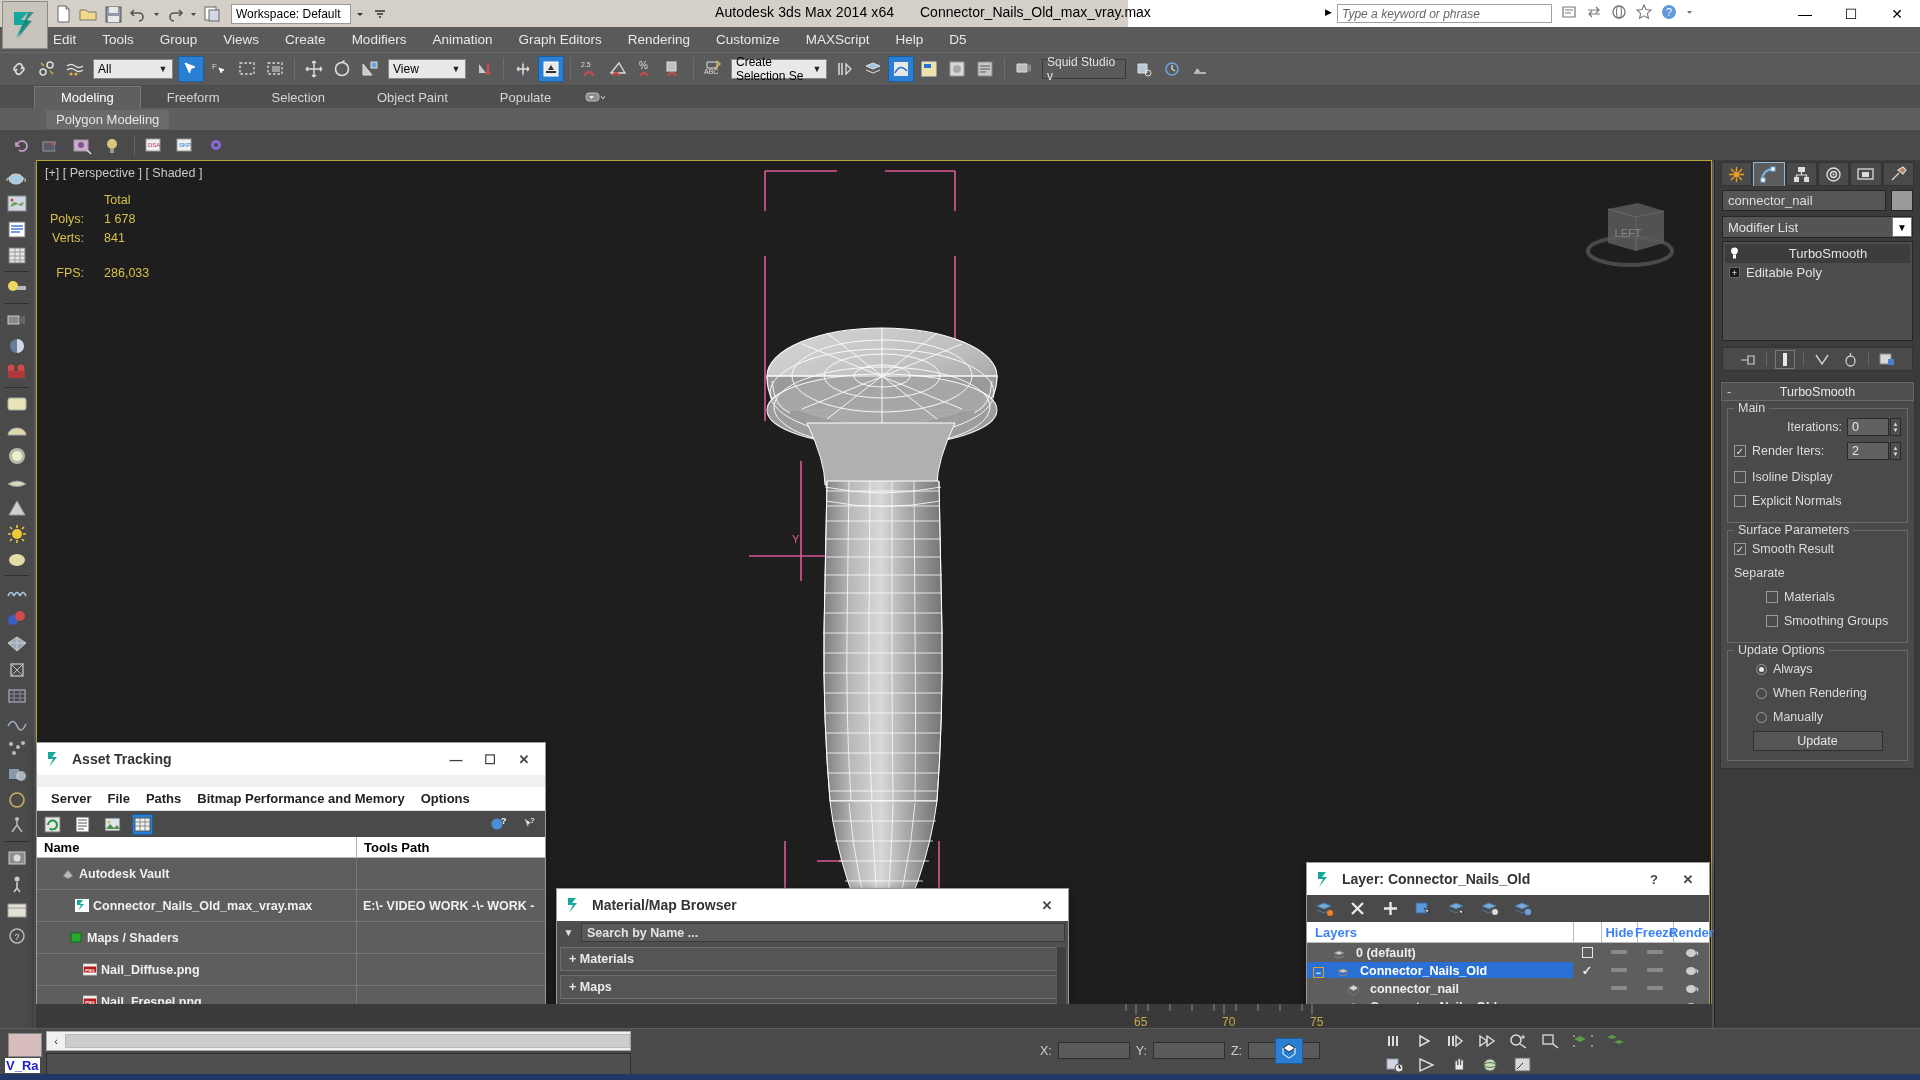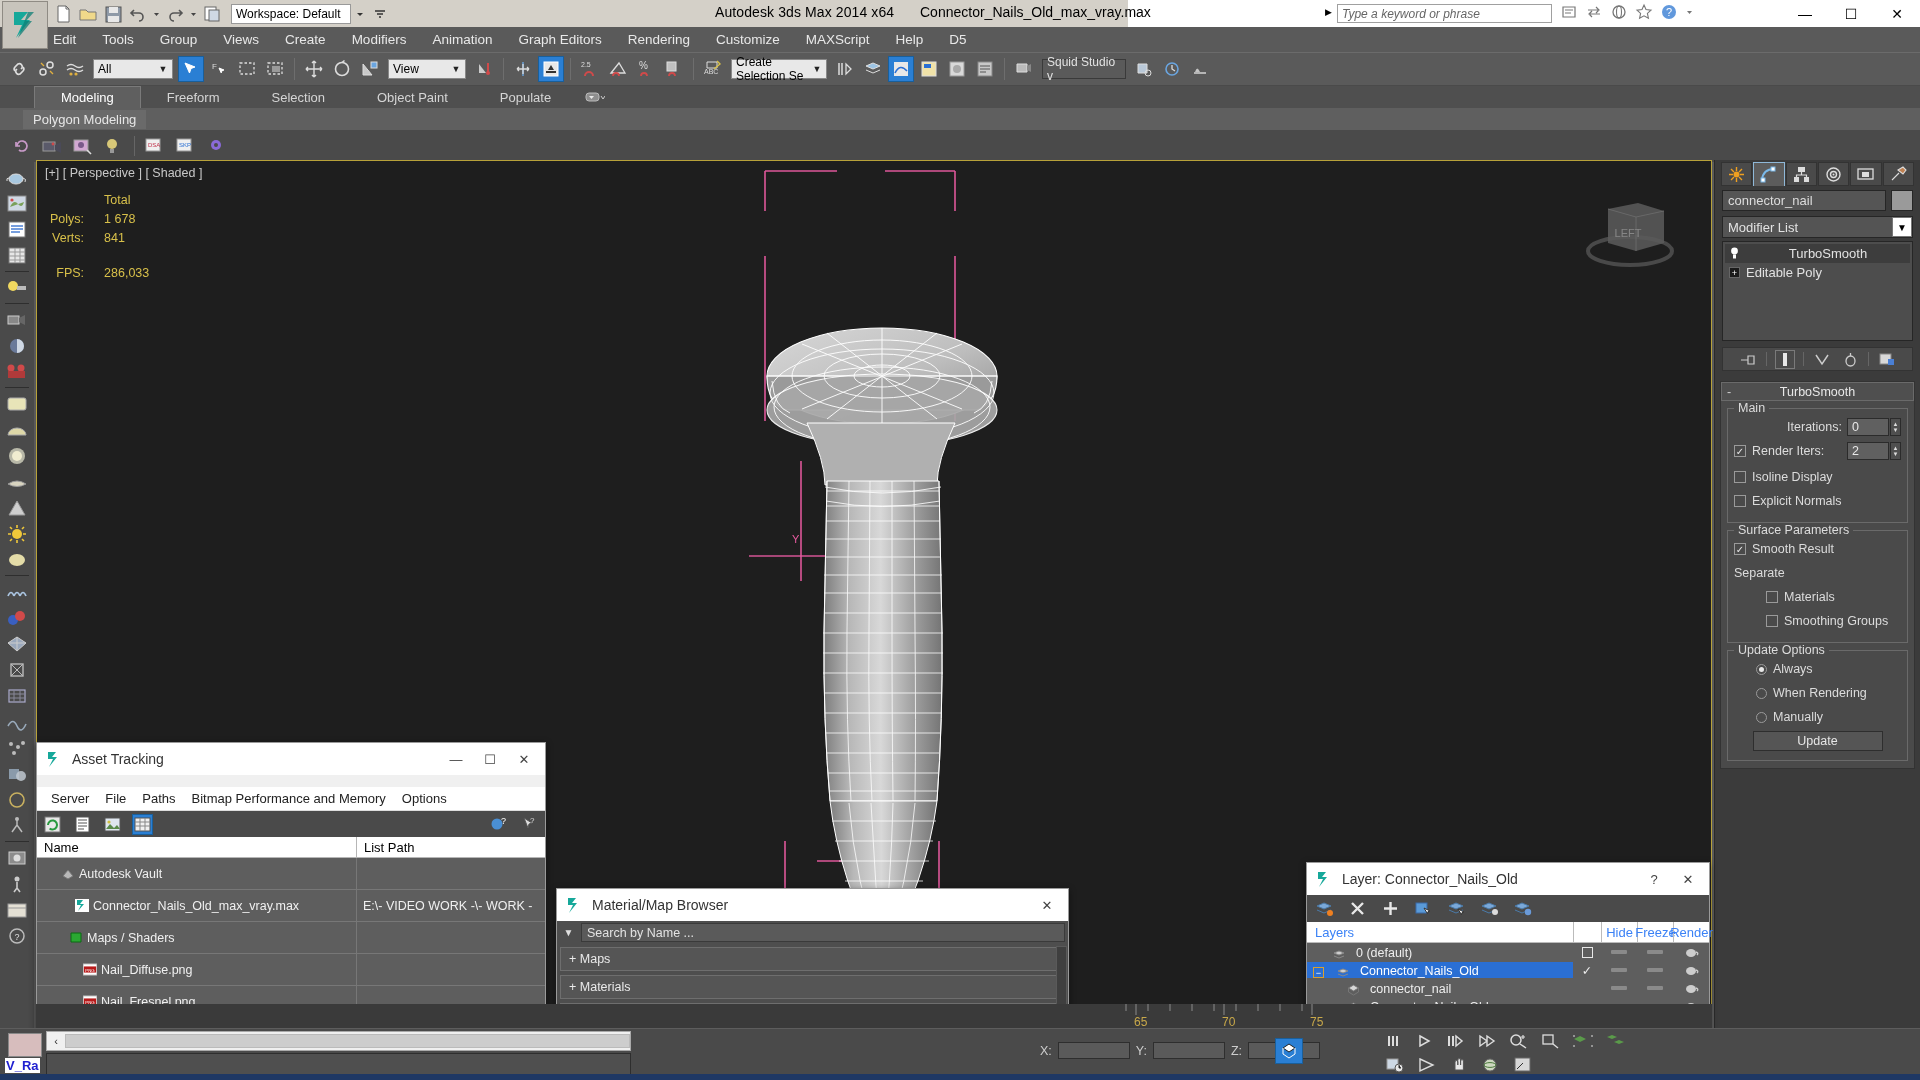--- a/index.html
+++ b/index.html
@@ -80,21 +80,21 @@
   
   .ribbon {
     position:absolute; left:0; top:86px; width:1920px; height:22px;
     background:#4f4f4f; display:flex; align-items:flex-end; padding-left:34px;
   }
   .rtab { color:#d5d5d5; font-size:13px; padding:3px 26px; }
   .rtab.sel { background:#5f5f5f; color:#fff; border-top:1px solid #7a7a7a;
               border-left:1px solid #7a7a7a; border-right:1px solid #7a7a7a;}
   .ribbon2 {
     position:absolute; left:0; top:108px; width:1920px; height:22px; background:#5f5f5f;
-    display:flex; align-items:center; padding-left:23px;
+    display:flex; align-items:center; padding-left:46px;
   }
   .rpanel { color:#e6e6e6; font-size:13px; padding:2px 10px; background:#6a6a6a; }
   .ribbon3 {
     position:absolute; left:0; top:130px; width:1920px; height:32px; background:#4a4a4a;
     display:flex; align-items:center; padding-left:12px; gap:9px;
   }
 
   
   .lefttb {
     position:absolute; left:0; top:162px; width:34px; height:866px;
@@ -164,21 +164,21 @@
   .chk { width:12px; height:12px; background:#4a4a4a; border:1px solid #9a9a9a; margin-right:6px;
          display:inline-flex; align-items:center; justify-content:center; font-size:10px; color:#e8e8e8;}
   .radio { width:11px; height:11px; border-radius:50%; background:#4a4a4a; border:1px solid #9a9a9a;
            margin-right:6px; display:inline-flex; align-items:center; justify-content:center;}
   .radio .dot { width:5px; height:5px; border-radius:50%; background:#e8e8e8;}
   .btnwide { margin:4px auto 2px auto; width:130px; height:20px; background:#555; border:1px solid #2e2e2e;
      color:#e6e6e6; font-size:12.5px; display:flex; align-items:center; justify-content:center;}
 
   
   .win { position:absolute; background:#f0f0f0; border:1px solid #9a9a9a;
-         box-shadow:0 2px 7px rgba(0,0,0,.45); }
+         box-shadow:0 2px 7px rgba(0,0,0,.45);font-weight:bold; }
   .win-title { height:32px; background:#fff; display:flex; align-items:center; padding:0 4px 0 8px;
                color:#333; font-size:14px; }
   .win-title .wt-ic { width:19px; height:19px; margin-right:8px; }
   .win-title .wt-ctrls { margin-left:auto; display:flex; }
   .win-title .wc { width:34px; height:30px; display:flex; align-items:center; justify-content:center;
                    color:#444; font-size:13px;}
   .win-menubar { height:24px; background:#fff; display:flex; align-items:center; padding-left:6px;
                  border-bottom:1px solid #ddd;margin-top:12px; }
   .win-menubar .wm { color:#222; font-size:13px; padding:2px 8px; }
 
@@ -1155,21 +1155,21 @@
         <div class="at-tb-btn">
             <svg width="17" height="17" viewBox="0 0 17 17">
               <path d="M3 2l8 5-3 1-1 4z" fill="#ddd" stroke="#555"></path>
               <text x="9" y="7" font-size="8" fill="#ddd" font-family="Liberation Sans">?</text>
             </svg>
           </div>
       </div>
     </div>
     <div class="at-head">
       <div class="c1">Name</div>
-      <div class="c2">List Path</div>
+      <div class="c2">Tools Path</div>
     </div>
     <div class="at-rows">
       <div class="at-row">
         <div class="c1" style="padding-left:24px">
           <svg class="at-ic" viewBox="0 0 14 13">
               <path d="M2 9 L7 3 L12 9 L7 12 Z" fill="#b8b8b8" stroke="#777"></path>
             </svg>
           <span>Autodesk Vault</span>
         </div>
         <div class="c2"></div>
@@ -1258,22 +1258,22 @@
       <span>Material/Map Browser</span>
       <div class="wt-ctrls">
         <div class="wc">✕</div>
       </div>
     </div>
     <div class="mb-search">
       <div class="mb-tri">▼</div>
       <div class="mb-inp">Search by Name ...</div>
     </div>
     <div class="mb-body">
+      <div class="mb-grp">+ Materials</div>
       <div class="mb-grp">+ Maps</div>
-      <div class="mb-grp">+ Materials</div>
       <div class="mb-grp">-  Scene Materials</div>
       <div class="mb-item">
         <span class="mb-sw"></span>
         <span>Nails_geo2_v1  ( VRayMtl )  [connector_nail]</span>
       </div>
       <div class="mb-scroll"></div>
     </div>
   </div>
 
   <div class="win" id="layerWin">

